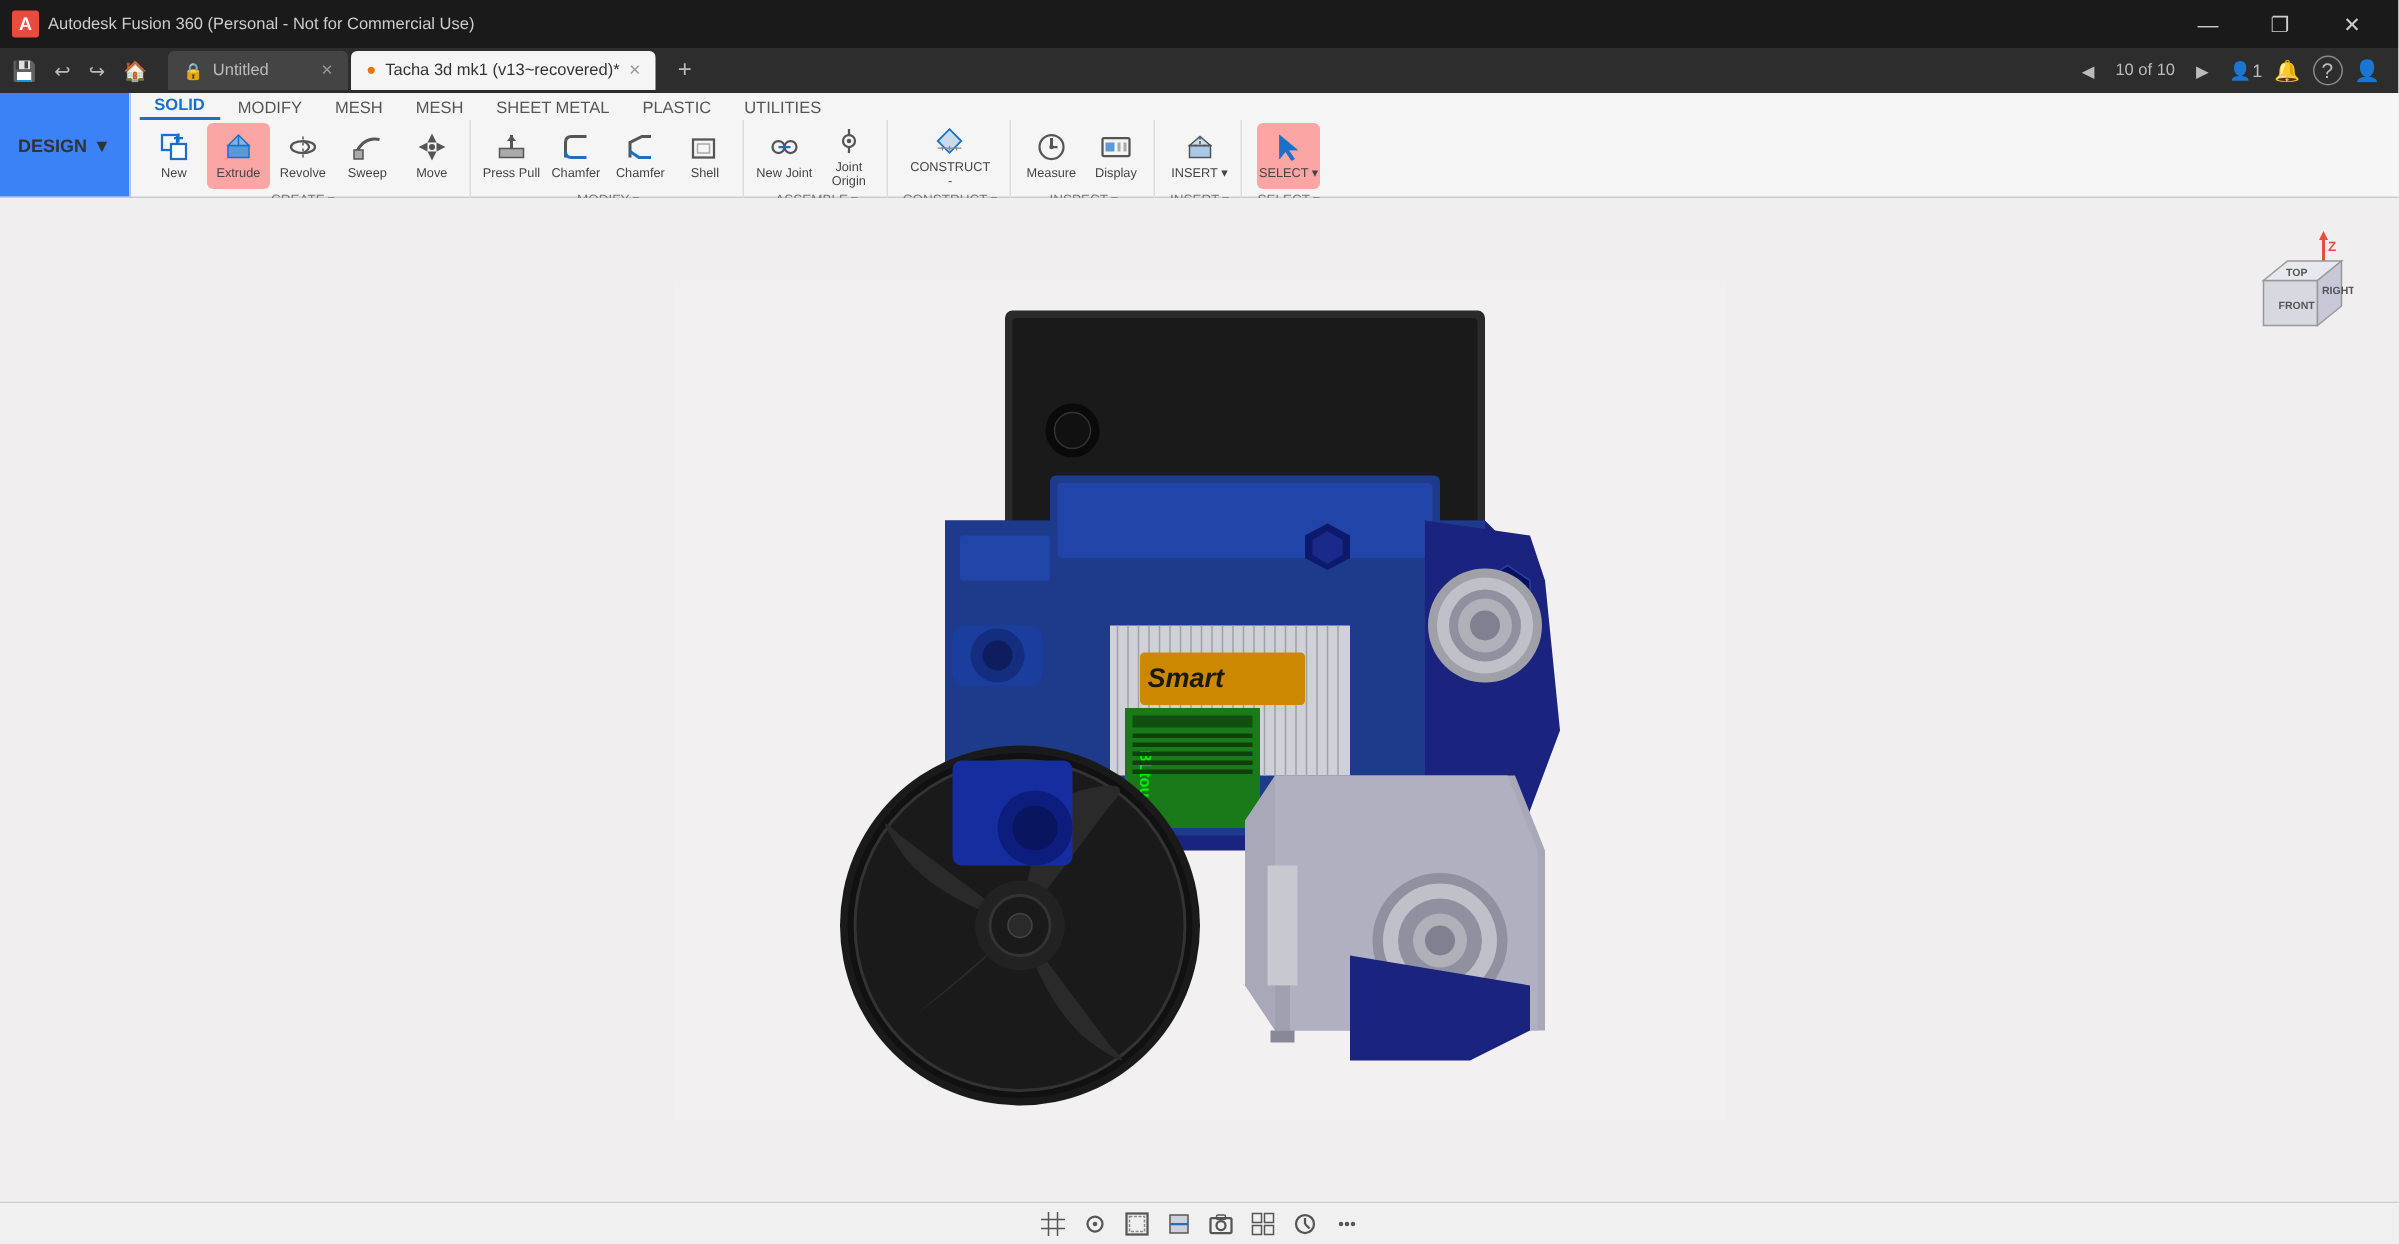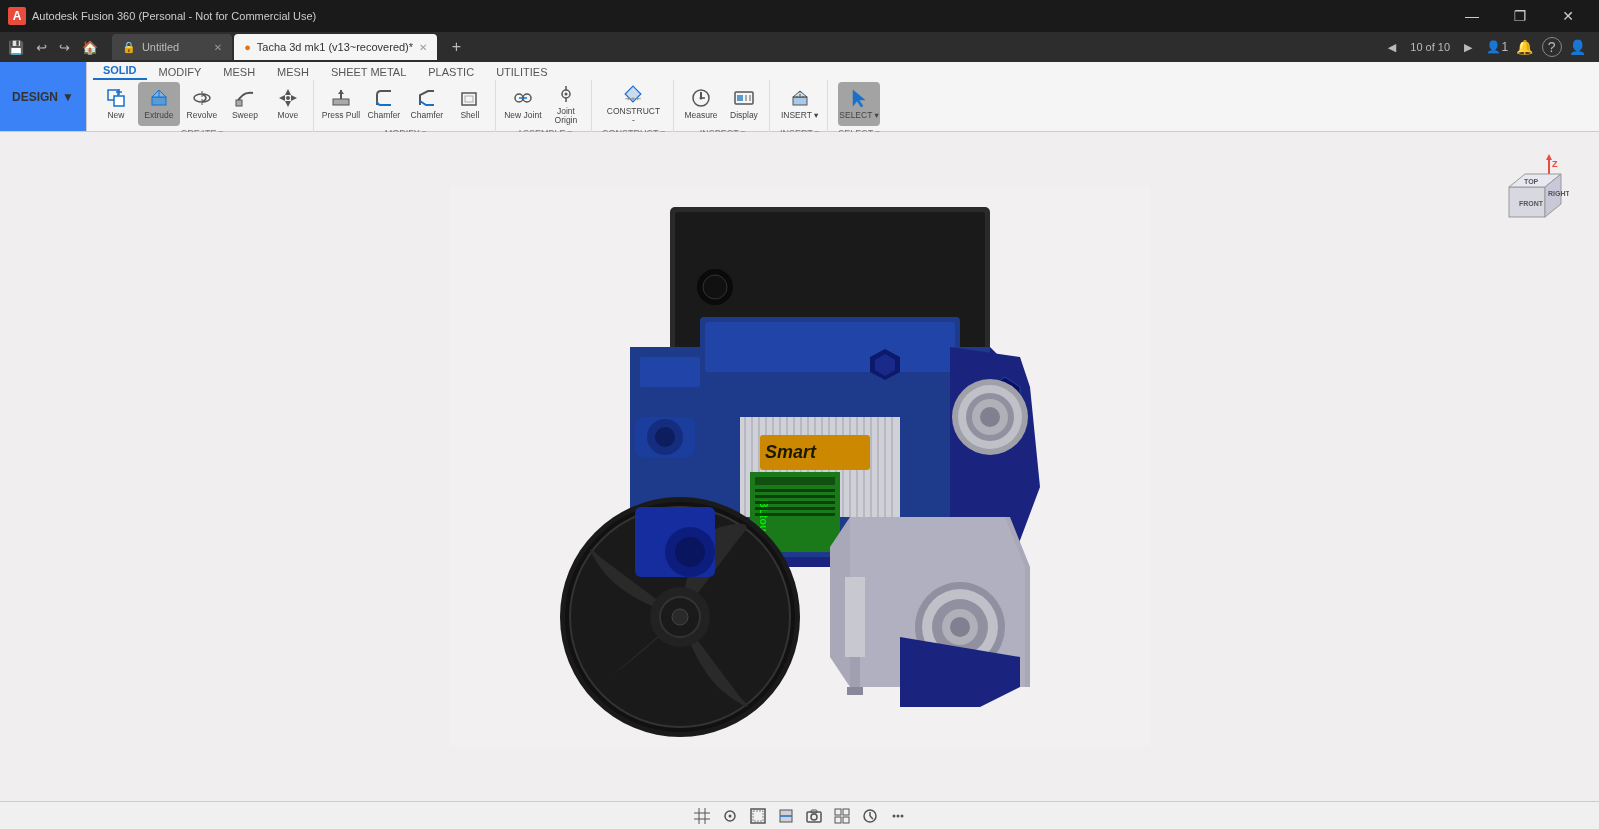--- a/index.html
+++ b/index.html
@@ -167,21 +167,21 @@
       align-items: center;
       justify-content: center;
       width: 42px;
       height: 44px;
       border-radius: 4px;
       cursor: pointer;
       font-size: 9px;
       color: #333;
       gap: 2px;
     }
-    .tool-btn.active { background: #a3a3a3; }
+    .tool-btn.active { background: #fca5a5; }
     .tool-btn svg, .tool-btn .icon-area {
       width: 22px;
       height: 22px;
       display: flex;
       align-items: center;
       justify-content: center;
     }
     .tool-btn .label {
       font-size: 8.5px;
       color: #444;

